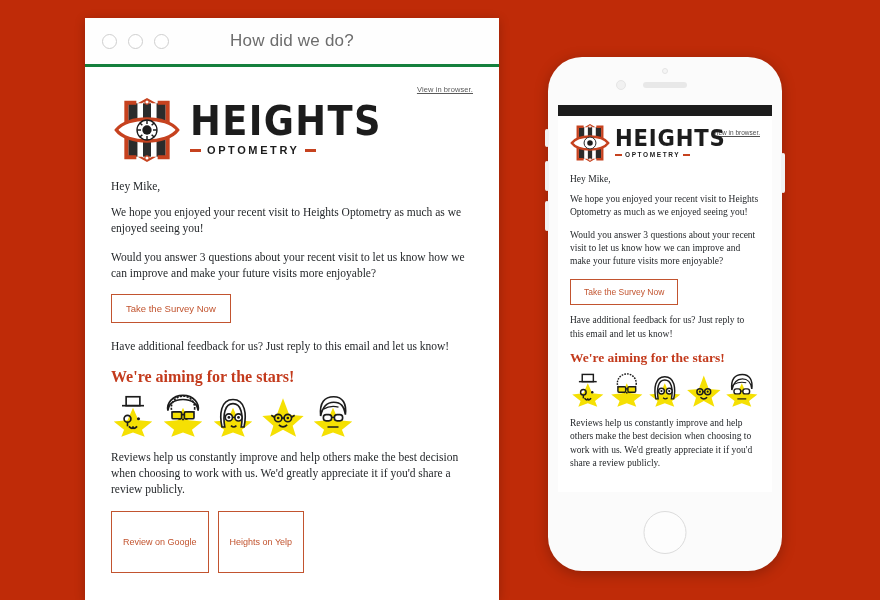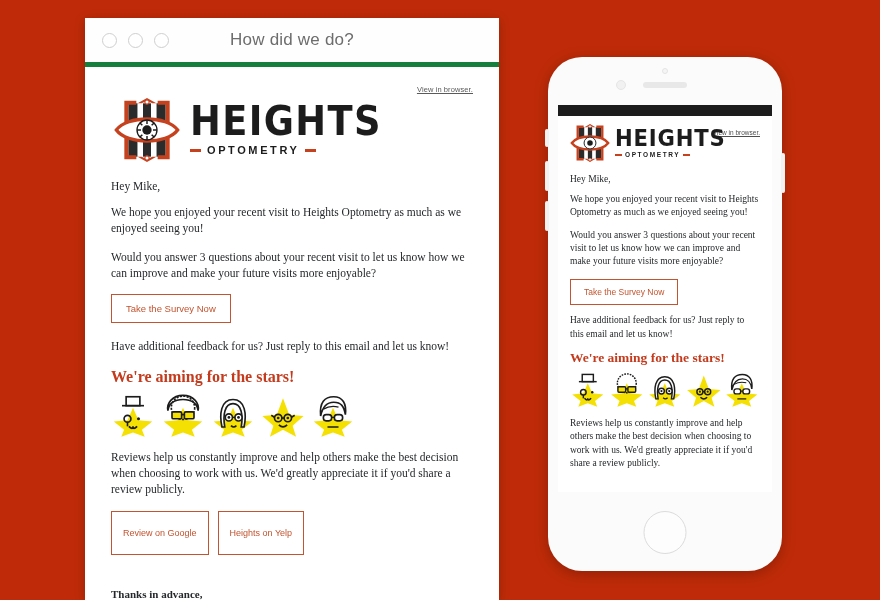--- a/index.html
+++ b/index.html
@@ -26,21 +26,21 @@
     width: 414px;
     height: 582px;
     background: #ffffff;
     box-shadow: 0 2px 10px rgba(0,0,0,.22);
     overflow: hidden;
   }
 
   .browser-titlebar {
     height: 49px;
     background: #fefefe;
-    border-bottom: 5px solid #15803d;
+    border-bottom: 3px solid #15803d;
     display: flex;
     align-items: center;
     position: relative;
   }
 
   .dots { display: flex; gap: 11px; margin-left: 17px; }
   .dot {
     width: 15px; height: 15px;
     border-radius: 50%;
     border: 1px solid #cfcfcf;
@@ -119,21 +119,21 @@
     color: #c33a1c;
     font-size: 16px;
     font-weight: 700;
     margin: 13px 0 8px 0;
   }
 
   .stars-row { display: flex; gap: 6px; margin: 4px 0 12px 0; }
   .star-ico { width: 44px; height: 44px; }
 
   .review-row { display: flex; gap: 9px; margin: 8px 0 0 0; }
-  .review-row .btn-outline { padding: 16px 11px; font-size: 9px; }
+  .review-row .btn-outline { padding: 25px 11px; font-size: 9px; }
 
   .signoff { font-size: 11px; color: #25282b; line-height: 1.42; margin-top: 32px; font-weight: bold; }
 
   
   .phone {
     position: absolute;
     left: 548px;
     top: 57px;
     width: 234px;
     height: 514px;

